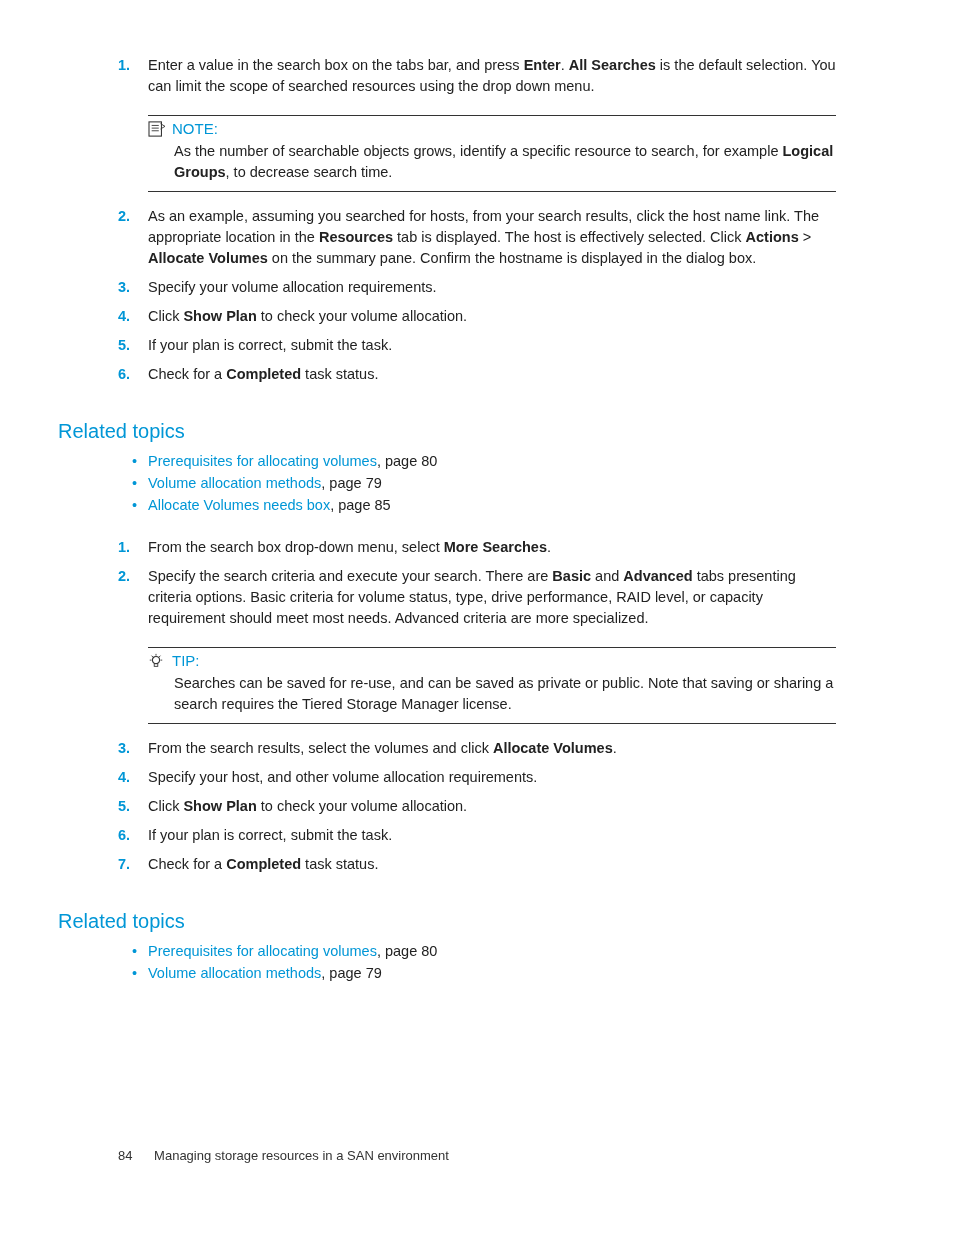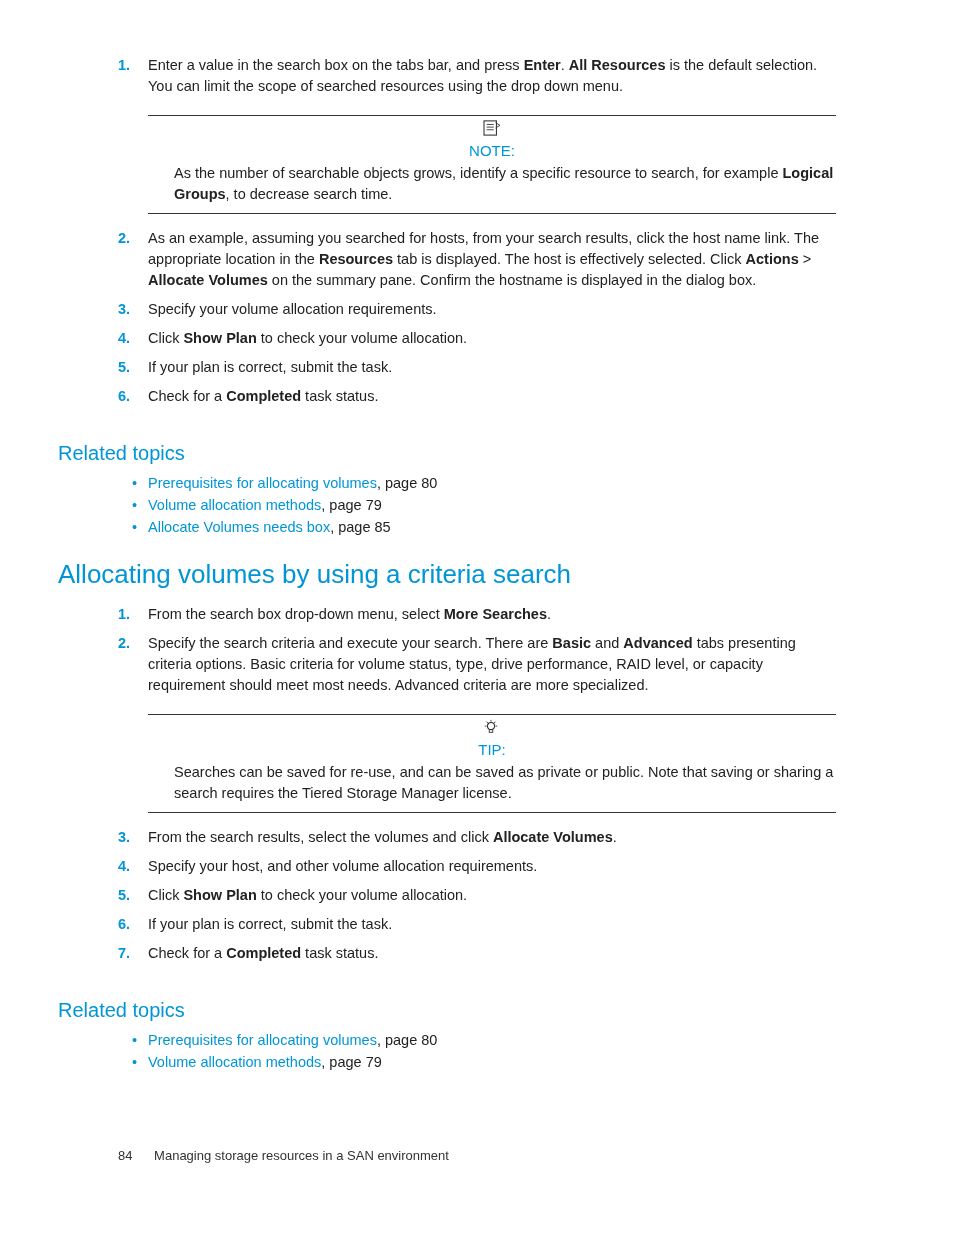--- a/index.html
+++ b/index.html
@@ -42,21 +42,20 @@
   .callout hr {
     border: none;
     border-top: 1px solid #333;
     margin: 0;
   }
   .callout-head {
     margin: 4px 0 2px 0;
     display: flex;
     align-items: center;
     gap: 6px;
-    flex-direction: column;
   }
   .callout-label {
     color: #0096d6;
     font-size: 15px;
   }
   .callout-body {
     margin: 4px 0 8px 26px;
     line-height: 1.45;
   }
   h3.related {
@@ -107,21 +106,21 @@
   }
 </style>
 </head>
 <body>
 
 <div class="page">
 
   <ol class="steps">
     <li>
       <span class="num">1.</span>
-      <span class="step-body">Enter a value in the search box on the tabs bar, and press <span class="bold">Enter</span>. <span class="bold">All Resources</span> is the default selection. You can limit the scope of searched resources using the drop down menu.</span>
+      <span class="step-body">Enter a value in the search box on the tabs bar, and press <span class="bold">Enter</span>. <span class="bold">All Searches</span> is the default selection. You can limit the scope of searched resources using the drop down menu.</span>
     </li>
   </ol>
 
   <div class="callout">
     <hr>
     <div class="callout-head">
       <span class="icon-note">
         <svg viewBox="0 0 20 18" width="18" height="16">
             <rect x="1" y="1" width="14" height="16" fill="none" stroke="#333" stroke-width="1.2"></rect>
             <line x1="4" y1="5" x2="12" y2="5" stroke="#333"></line>
@@ -159,21 +158,20 @@
       </li>
   </ol>
 
   <h3 class="related">Related topics</h3>
   <ul class="rel">
     <li><span class="link">Prerequisites for allocating volumes</span><span>, page 80</span></li>
     <li><span class="link">Volume allocation methods</span><span>, page 79</span></li>
     <li><span class="link">Allocate Volumes needs box</span><span>, page 85</span></li>
   </ul>
 
-  <h2 class="section">Allocating volumes by using a criteria search</h2>
 
   <ol class="steps">
     <li>
         <span class="num">1.</span>
         <span class="step-body">From the search box drop-down menu, select <span class="bold">More Searches</span>.</span>
       </li>
     <li>
         <span class="num">2.</span>
         <span class="step-body">Specify the search criteria and execute your search. There are <span class="bold">Basic</span> and <span class="bold">Advanced</span> tabs presenting criteria options. Basic criteria for volume status, type, drive performance, RAID level, or capacity requirement should meet most needs. Advanced criteria are more specialized.</span>
       </li>

